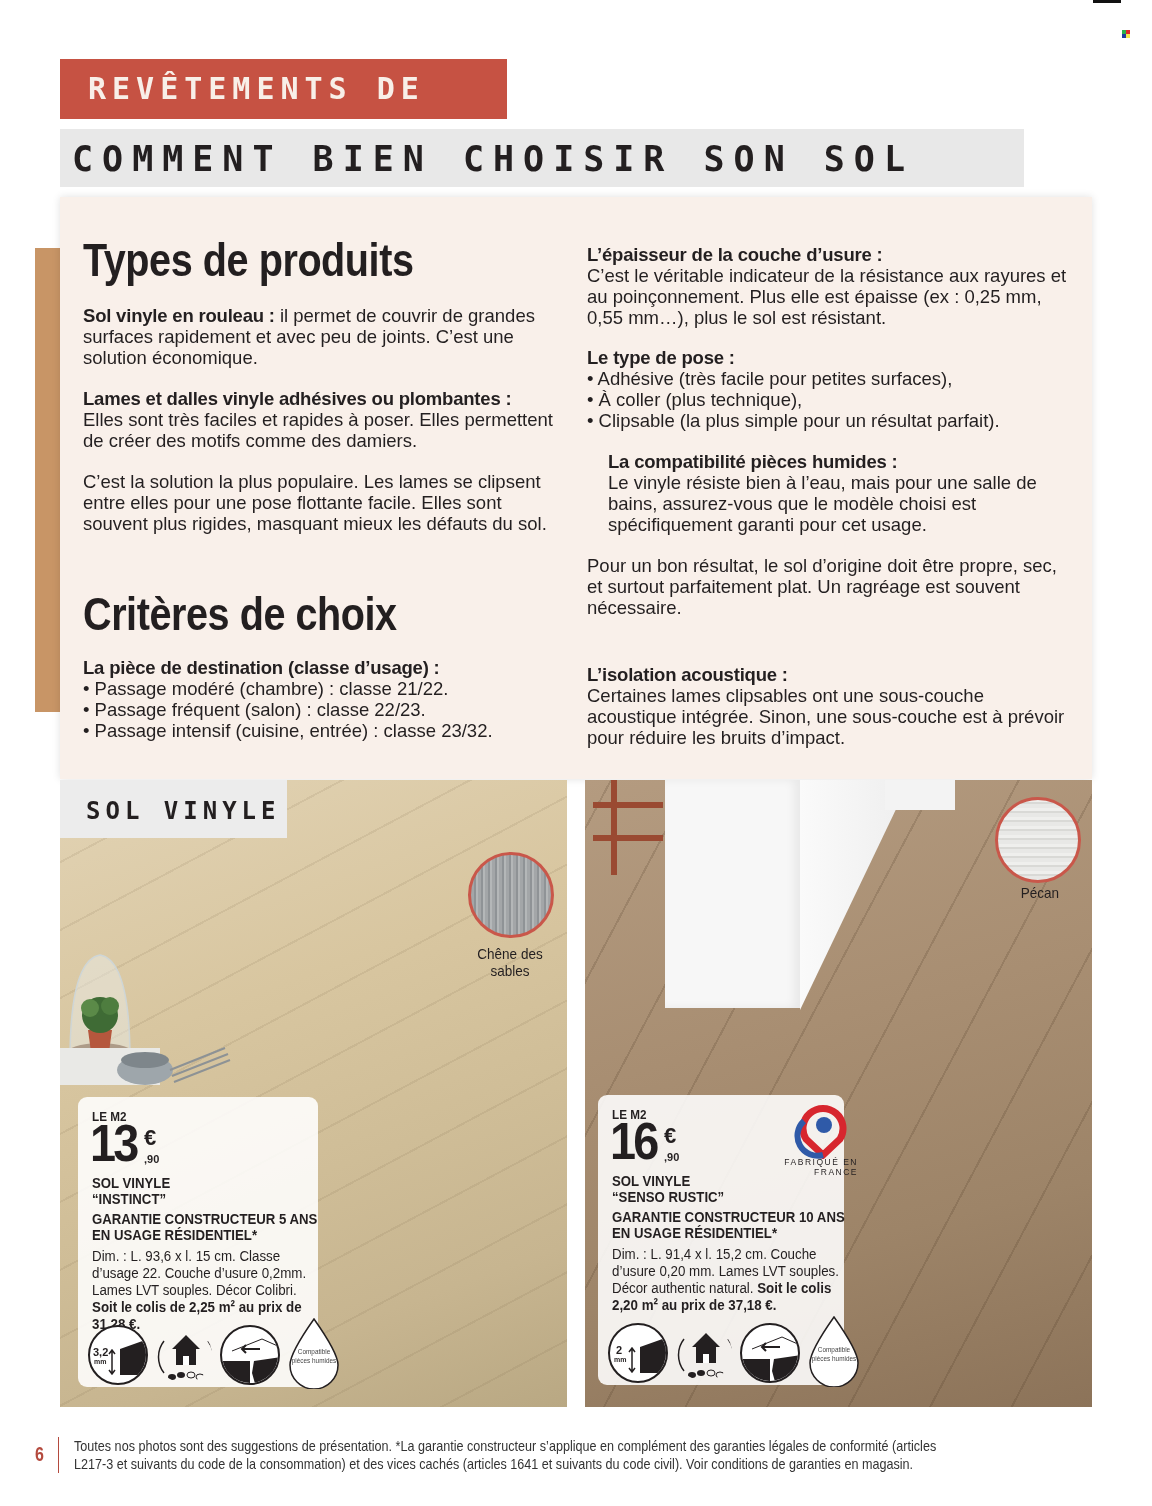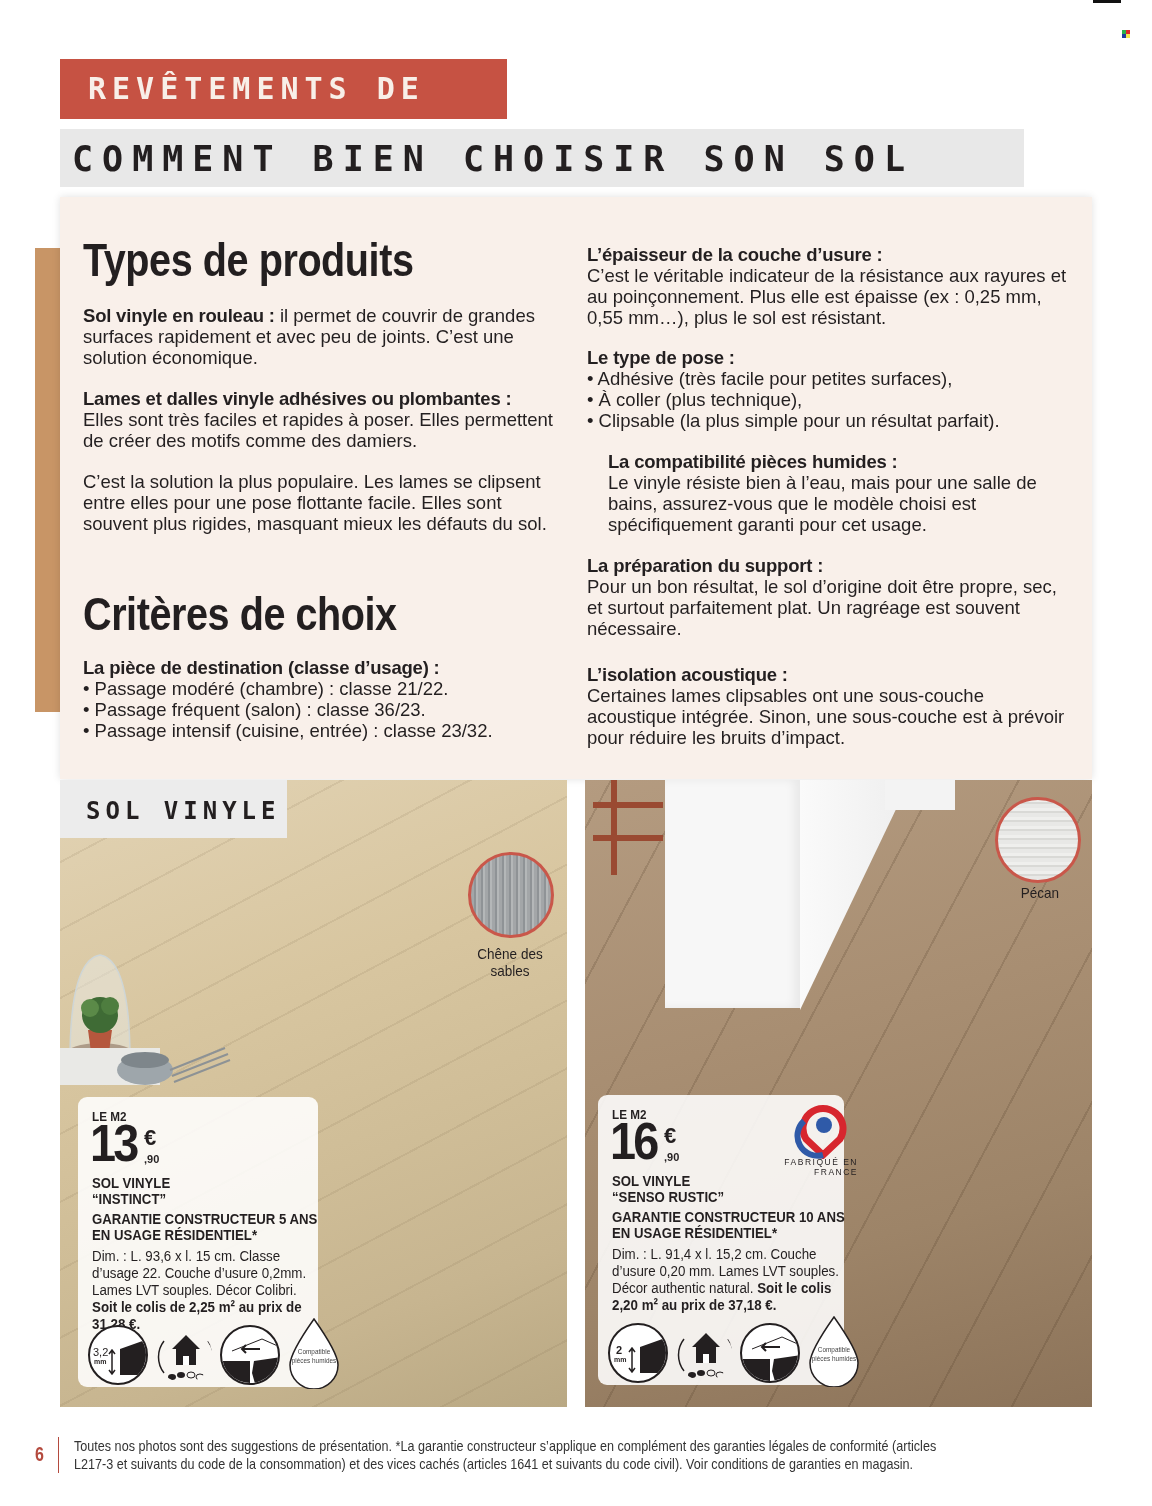--- a/index.html
+++ b/index.html
@@ -110,41 +110,40 @@
       <p class="lead">Lames et dalles vinyle adhésives ou plombantes :</p>
       <p>Elles sont très faciles et rapides à poser. Elles permettent de créer des motifs comme des damiers.</p>
     </div>
     <div class="block" style="position:absolute;top:274px;width:470px;">
       <p>C’est la solution la plus populaire. Les lames se clipsent entre elles pour une pose flottante facile. Elles sont souvent plus rigides, masquant mieux les défauts du sol.</p>
     </div>
     <div class="h-big" style="position:absolute;top:394px;">Critères de choix</div>
     <div class="block" style="position:absolute;top:460px;width:470px;">
       <p class="lead">La pièce de destination (classe d’usage) :</p>
       <p>• Passage modéré (chambre) : classe 21/22.</p>
-      <p>• Passage fréquent (salon) : classe 36/23.</p>
+      <p>• Passage fréquent (salon) : classe 22/23.</p>
       <p>• Passage intensif (cuisine, entrée) : classe 23/32.</p>
     </div>
   </div>
   <div class="col col-right">
     <div class="block" style="position:absolute;top:47px;width:480px;">
       <p class="lead">L’épaisseur de la couche d’usure :</p>
       <p>C’est le véritable indicateur de la résistance aux rayures et au poinçonnement. Plus elle est épaisse (ex : 0,25 mm, 0,55 mm…), plus le sol est résistant.</p>
     </div>
     <div class="block" style="position:absolute;top:150px;width:480px;">
       <p class="lead">Le type de pose :</p>
       <p>• Adhésive (très facile pour petites surfaces),</p>
       <p>• À coller (plus technique),</p>
       <p>• Clipsable (la plus simple pour un résultat parfait).</p>
     </div>
     <div class="block" style="position:absolute;top:254px;width:480px;margin-left:21px;">
       <p class="lead">La compatibilité pièces humides :</p>
       <p>Le vinyle résiste bien à l’eau, mais pour une salle de bains, assurez-vous que le modèle choisi est spécifiquement garanti pour cet usage.</p>
     </div>
     <div class="block" style="position:absolute;top:358px;width:480px;">
-      <p class="lead">La préparation du support :</p>
       <p>Pour un bon résultat, le sol d’origine doit être propre, sec, et surtout parfaitement plat. Un ragréage est souvent nécessaire.</p>
     </div>
     <div class="block" style="position:absolute;top:467px;width:480px;">
       <p class="lead">L’isolation acoustique :</p>
       <p>Certaines lames clipsables ont une sous-couche acoustique intégrée. Sinon, une sous-couche est à prévoir pour réduire les bruits d’impact.</p>
     </div>
   </div>
 </div>
 
 <div class="panel panel-left">
@@ -175,21 +174,21 @@
     <div class="prod-name">SOL VINYLE
 “INSTINCT”</div>
     <div class="warranty">GARANTIE CONSTRUCTEUR 5 ANS EN USAGE RÉSIDENTIEL*</div>
     <div class="desc"><span>Dim. : L. 93,6 x l. 15 cm. Classe d’usage 22. Couche d’usure 0,2mm. Lames LVT souples. Décor Colibri. </span><b>Soit le colis de 2,25 m² au prix de 31,28 €.</b></div>
     <div class="icons-row">
       <div class="pic">
         <svg width="60" height="60" viewBox="0 0 60 60">
             <path d="M30 22 L58 12 L58 48 L30 48 Z" fill="#231f20"></path>
             <path d="M22 24 L22 46 M19 27 L22 23 L25 27 M19 43 L22 47 L25 43" stroke="#231f20" stroke-width="1.5" fill="none"></path>
           </svg>
-        <span style="position:absolute;left:3px;top:20px;font-size:11px;font-weight:normal;line-height:10px;text-align:right;">3,2</span>
+        <span style="position:absolute;left:3px;top:20px;font-size:11px;font-weight:bold;line-height:10px;text-align:right;">3,2</span>
         <span style="position:absolute;left:4px;top:31px;font-size:7px;font-weight:bold;">mm</span>
       </div>
       <div class="pic" style="border-color:transparent;background:transparent;">
         <svg width="60" height="60" viewBox="0 0 60 60">
             <path d="M8 14 A26 26 0 0 0 8 46 M52 14 A26 26 0 0 1 52 46" stroke="#231f20" stroke-width="1.5" fill="none"></path>
             <path d="M30 8 L44 22 L40 22 L40 38 L20 38 L20 22 L16 22 Z" fill="#231f20"></path>
             <rect x="27" y="29" width="6" height="9" fill="#fff"></rect>
             <ellipse cx="16" cy="50" rx="4" ry="3" fill="#231f20"></ellipse>
             <ellipse cx="25" cy="48" rx="4" ry="3" fill="#231f20"></ellipse>
             <ellipse cx="35" cy="48" rx="4" ry="3" fill="none" stroke="#231f20"></ellipse>

